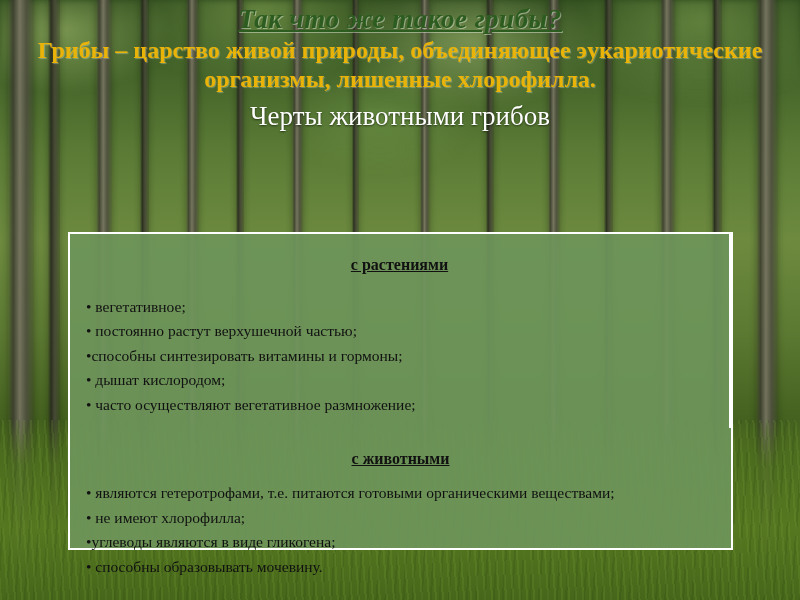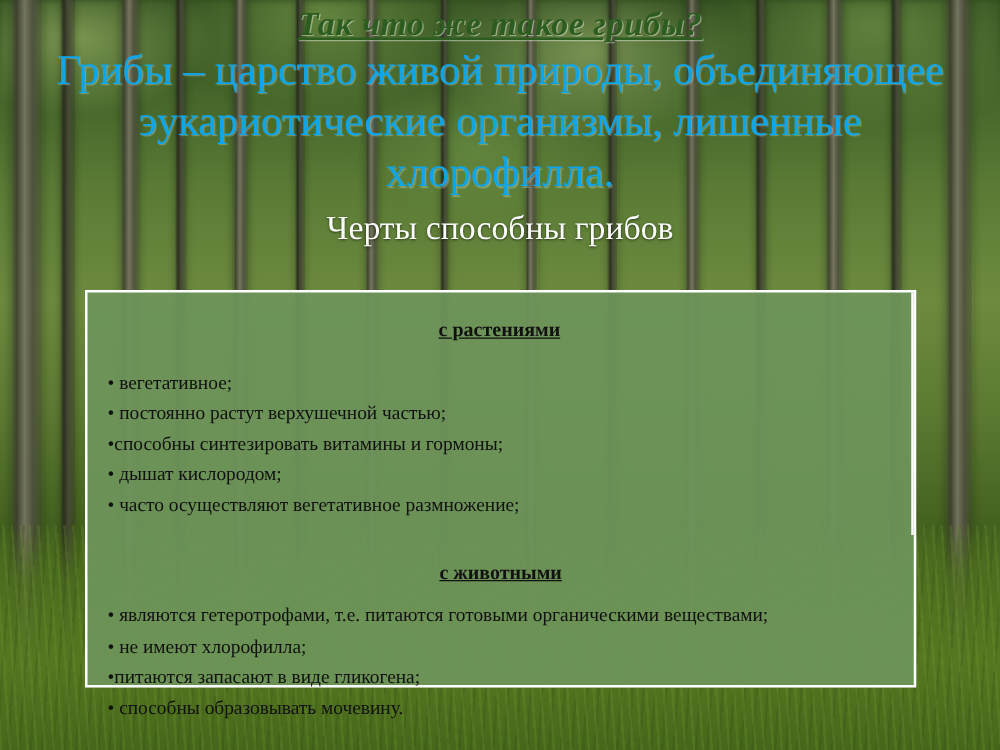--- a/index.html
+++ b/index.html
@@ -98,23 +98,23 @@
     font-weight: bold;
     font-style: italic;
     color: #2c5c1f;
     letter-spacing: .5px;
     text-shadow: 1px 1px 0 rgba(240,245,230,.45);
     line-height: 1.02;
     text-decoration: underline;
   }
   .title-def {
     margin-top: 2px;
-    font-size: 34px;
-    font-weight: normal;
-    color: #0ea5e9;
+    font-size: 24px;
+    font-weight: bold;
+    color: #eab308;
     line-height: 1.22;
     text-shadow: 1px 1px 1px rgba(230,240,215,.35);
   }
   .title-sub {
     margin-top: 8px;
     font-size: 27px;
     color: #ffffff;
     line-height: 1.1;
     text-shadow: 0 1px 2px rgba(20,35,10,.75);
   }
@@ -180,36 +180,36 @@
   <div class="trunk dark" style="left:604px; width:9px;"></div>
   <div class="trunk" style="left:660px; width:15px;"></div>
   <div class="trunk dark" style="left:712px; width:10px;"></div>
   <div class="trunk" style="left:756px; width:22px;"></div>
 
   <div class="bg-ground"></div>
 
   <div class="titles">
     <div class="title-main">Так что же такое грибы?</div>
     <div class="title-def">Грибы – царство живой природы, объединяющее эукариотические организмы, лишенные хлорофилла.</div>
-    <div class="title-sub">Черты способны грибов</div>
+    <div class="title-sub">Черты животными грибов</div>
   </div>
 
   <div class="table">
 
     <div class="col left">
       <div class="col-head">с  растениями</div>
       <div class="item">• вегетативное;</div>
       <div class="item">• постоянно растут верхушечной частью;</div>
       <div class="item">•способны синтезировать витамины и гормоны;</div>
       <div class="item">• дышат кислородом;</div>
       <div class="item">• часто осуществляют вегетативное размножение;</div>
     </div>
 
     <div class="col right">
       <div class="col-head">с  животными</div>
       <div class="item">• являются гетеротрофами, т.е. питаются готовыми органическими веществами;</div>
       <div class="item">• не имеют хлорофилла;</div>
-      <div class="item">•питаются запасают в виде гликогена;</div>
+      <div class="item">•углеводы являются в виде гликогена;</div>
       <div class="item">• способны образовывать мочевину.</div>
     </div>
 
   </div>
 </div>
 
 </body></html>

